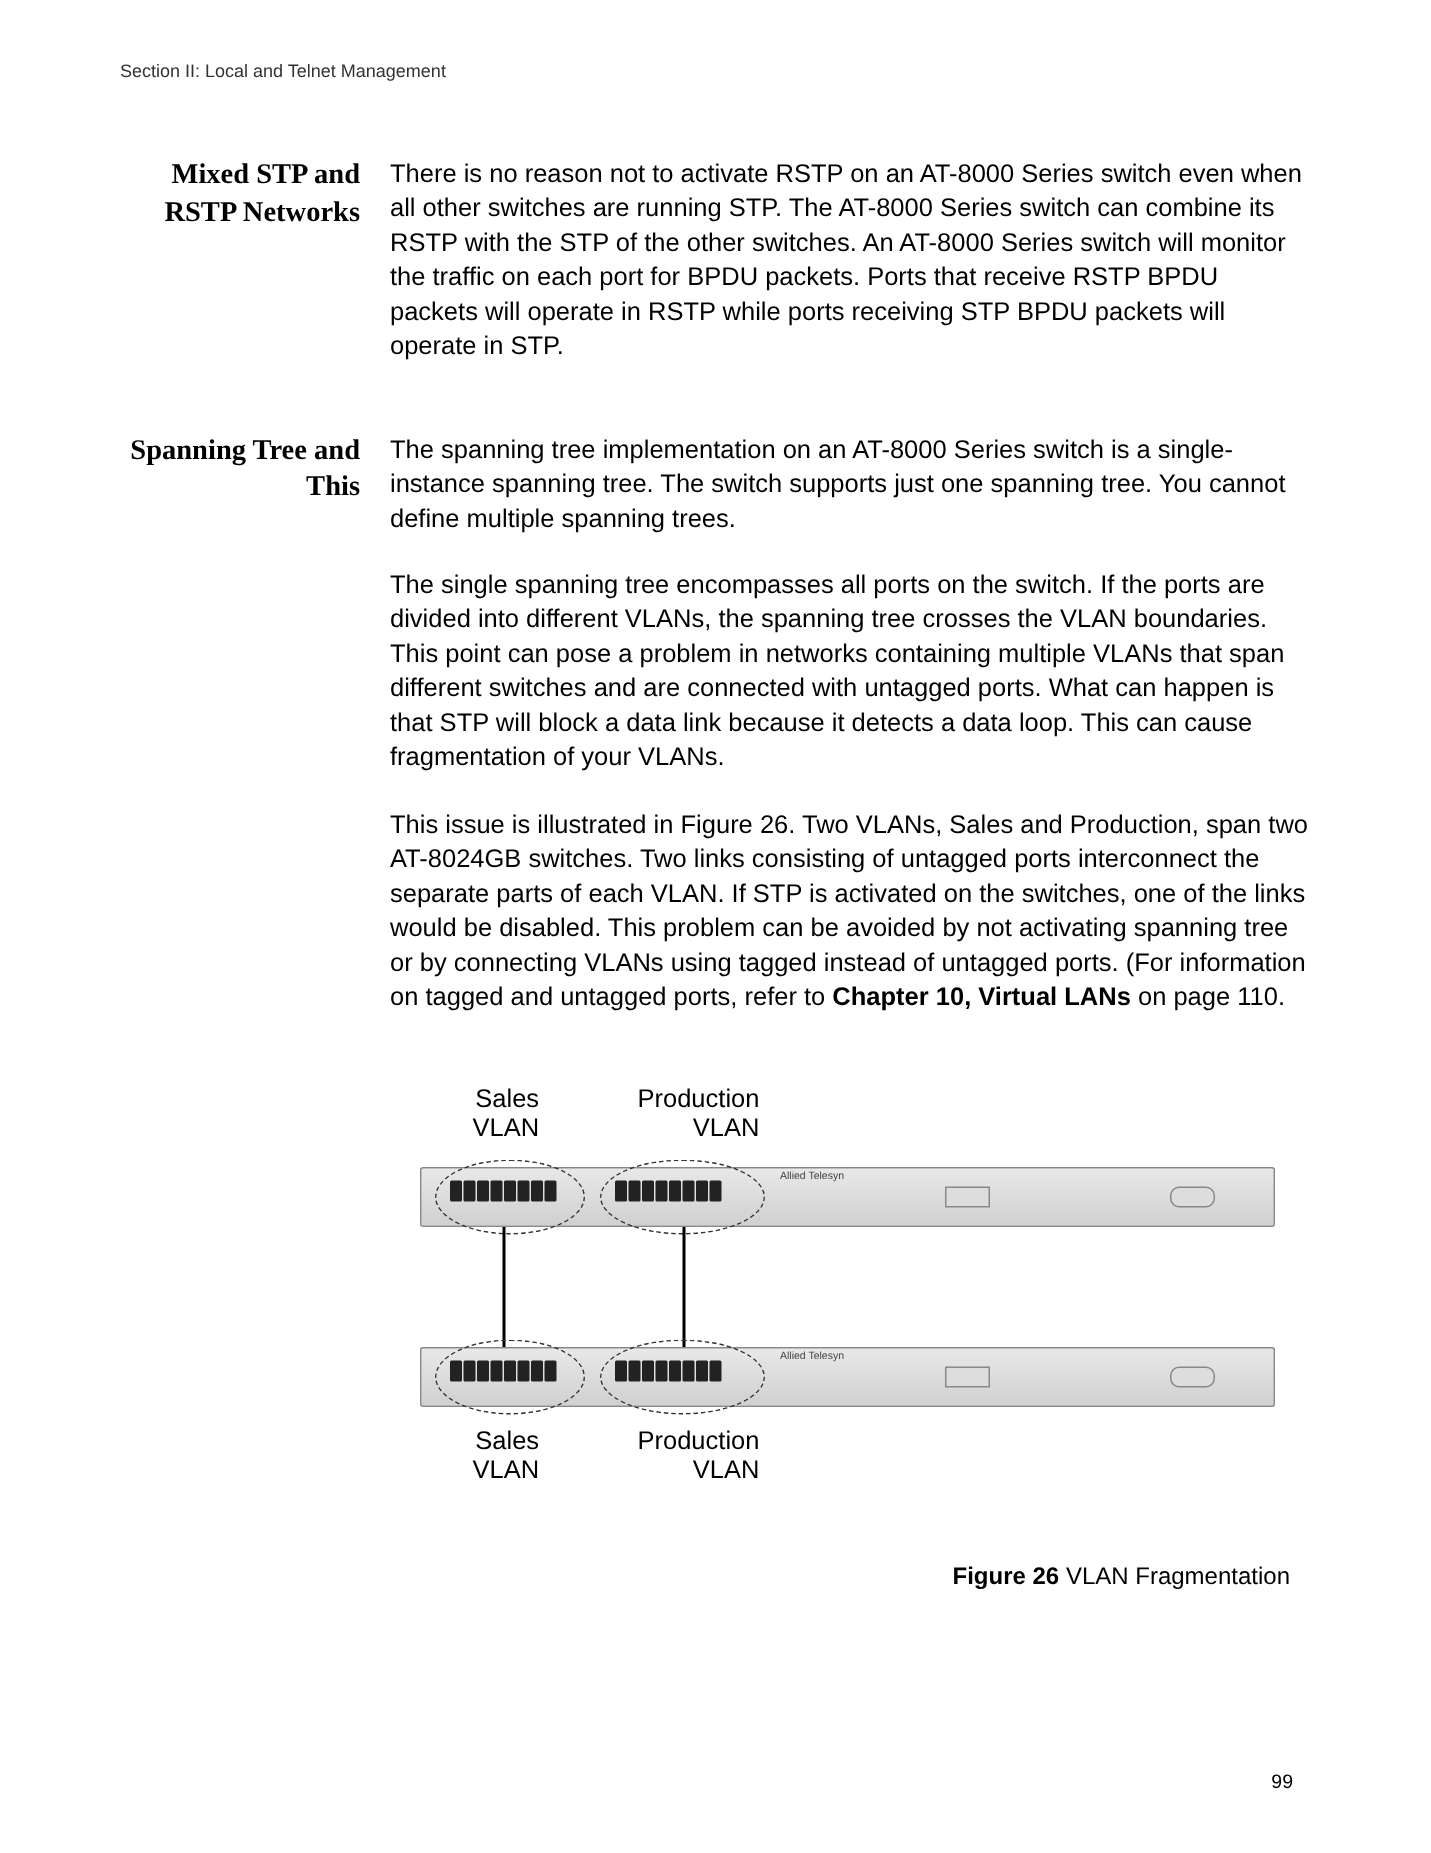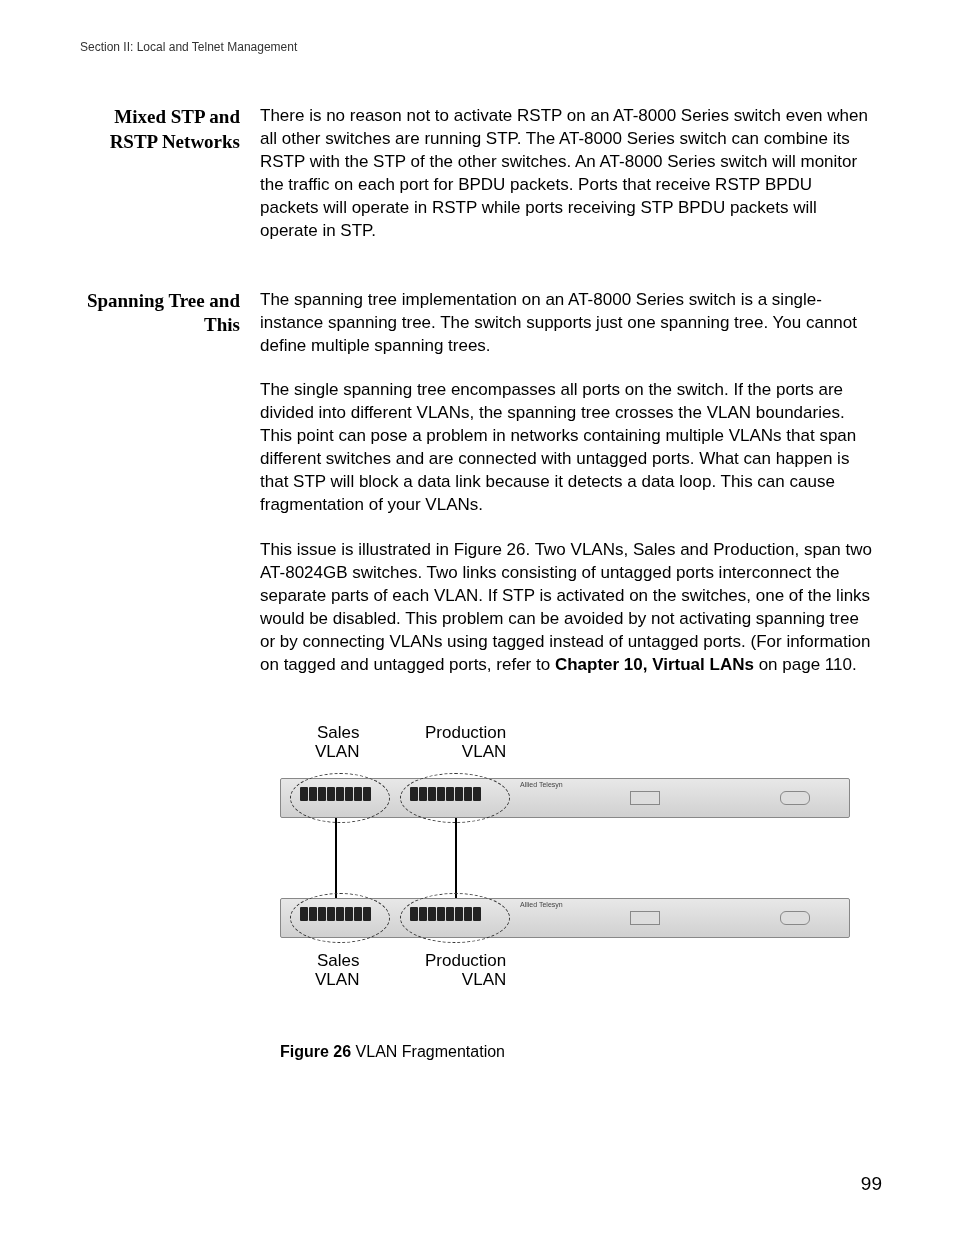--- a/index.html
+++ b/index.html
@@ -91,32 +91,32 @@
       position: absolute;
       width: 2px;
       background: #000;
     }
     .slot-box {
       position: absolute;
       border: 1px solid #888;
       background: #ddd;
     }
     .figure-caption {
-      text-align: left;
+      text-align: right;
       font-family: 'Segoe UI', Arial, Helvetica, sans-serif;
       font-size: 16px;
       margin-top: 30px;
       width: 580px;
     }
     .page-num {
       position: absolute;
       bottom: 40px;
-      right: 72px;
+      right: 92px;
       font-family: Arial, Helvetica, sans-serif;
-      font-size: 19px;
+      font-size: 13px;
     }
     .bold-inline { font-weight: bold; margin-top: 19px; }
   </style>
 </head>
 <body>
 
 <div class="header">Section II: Local and Telnet Management</div>
 
 <div class="section">
   <div class="side-heading">Mixed STP and RSTP Networks</div>

